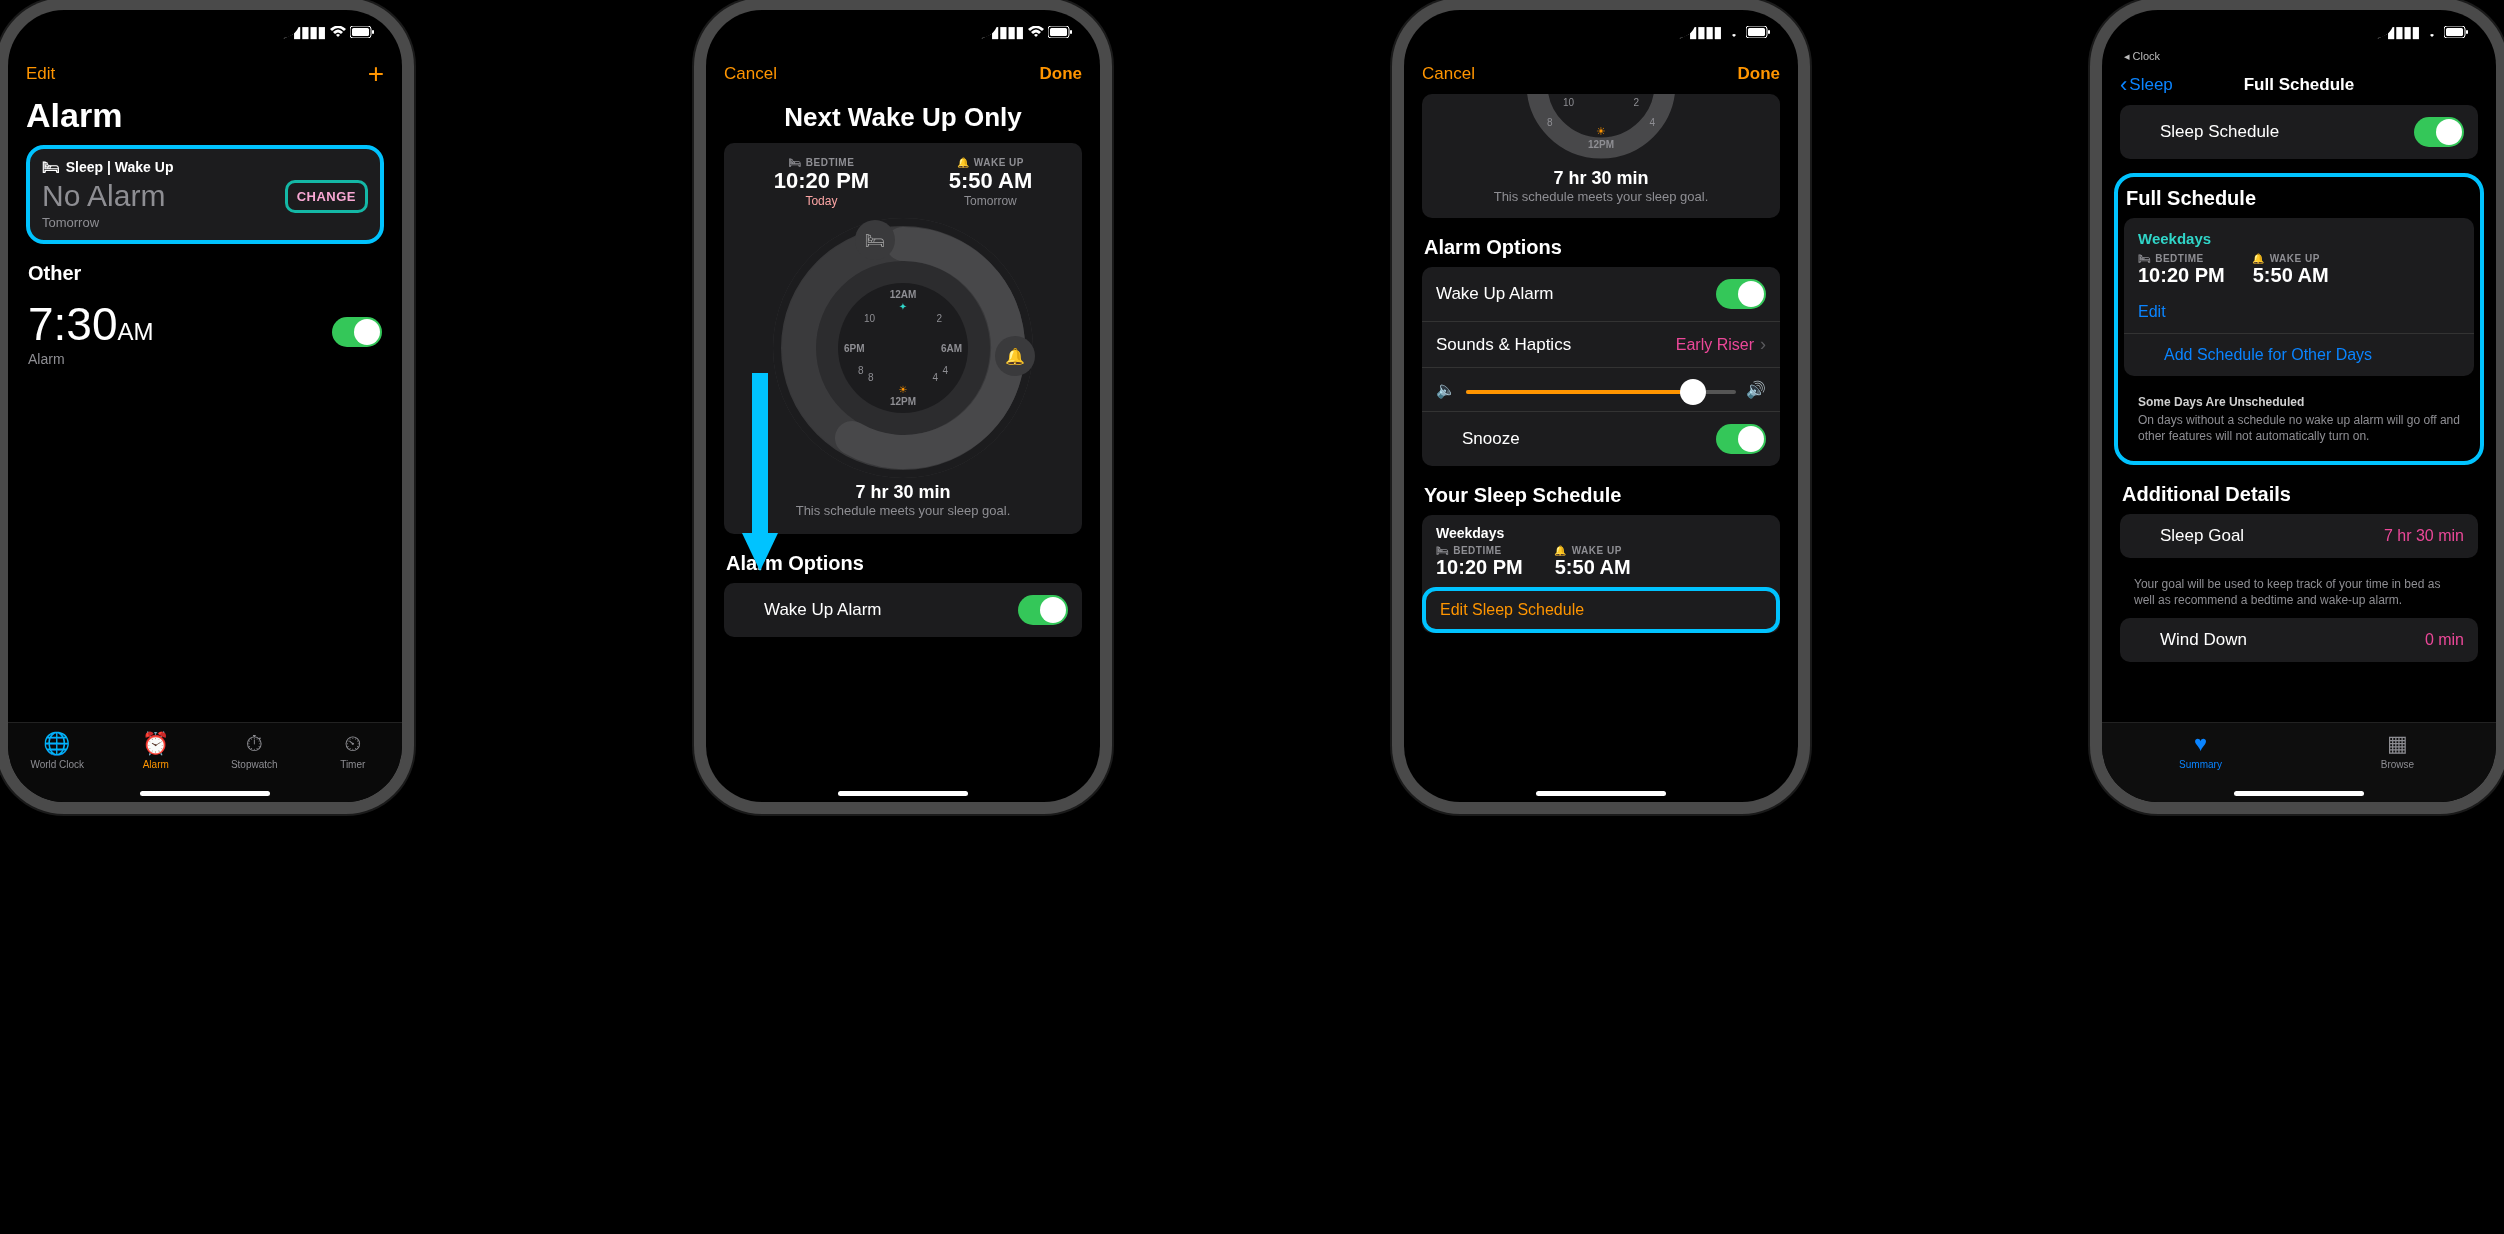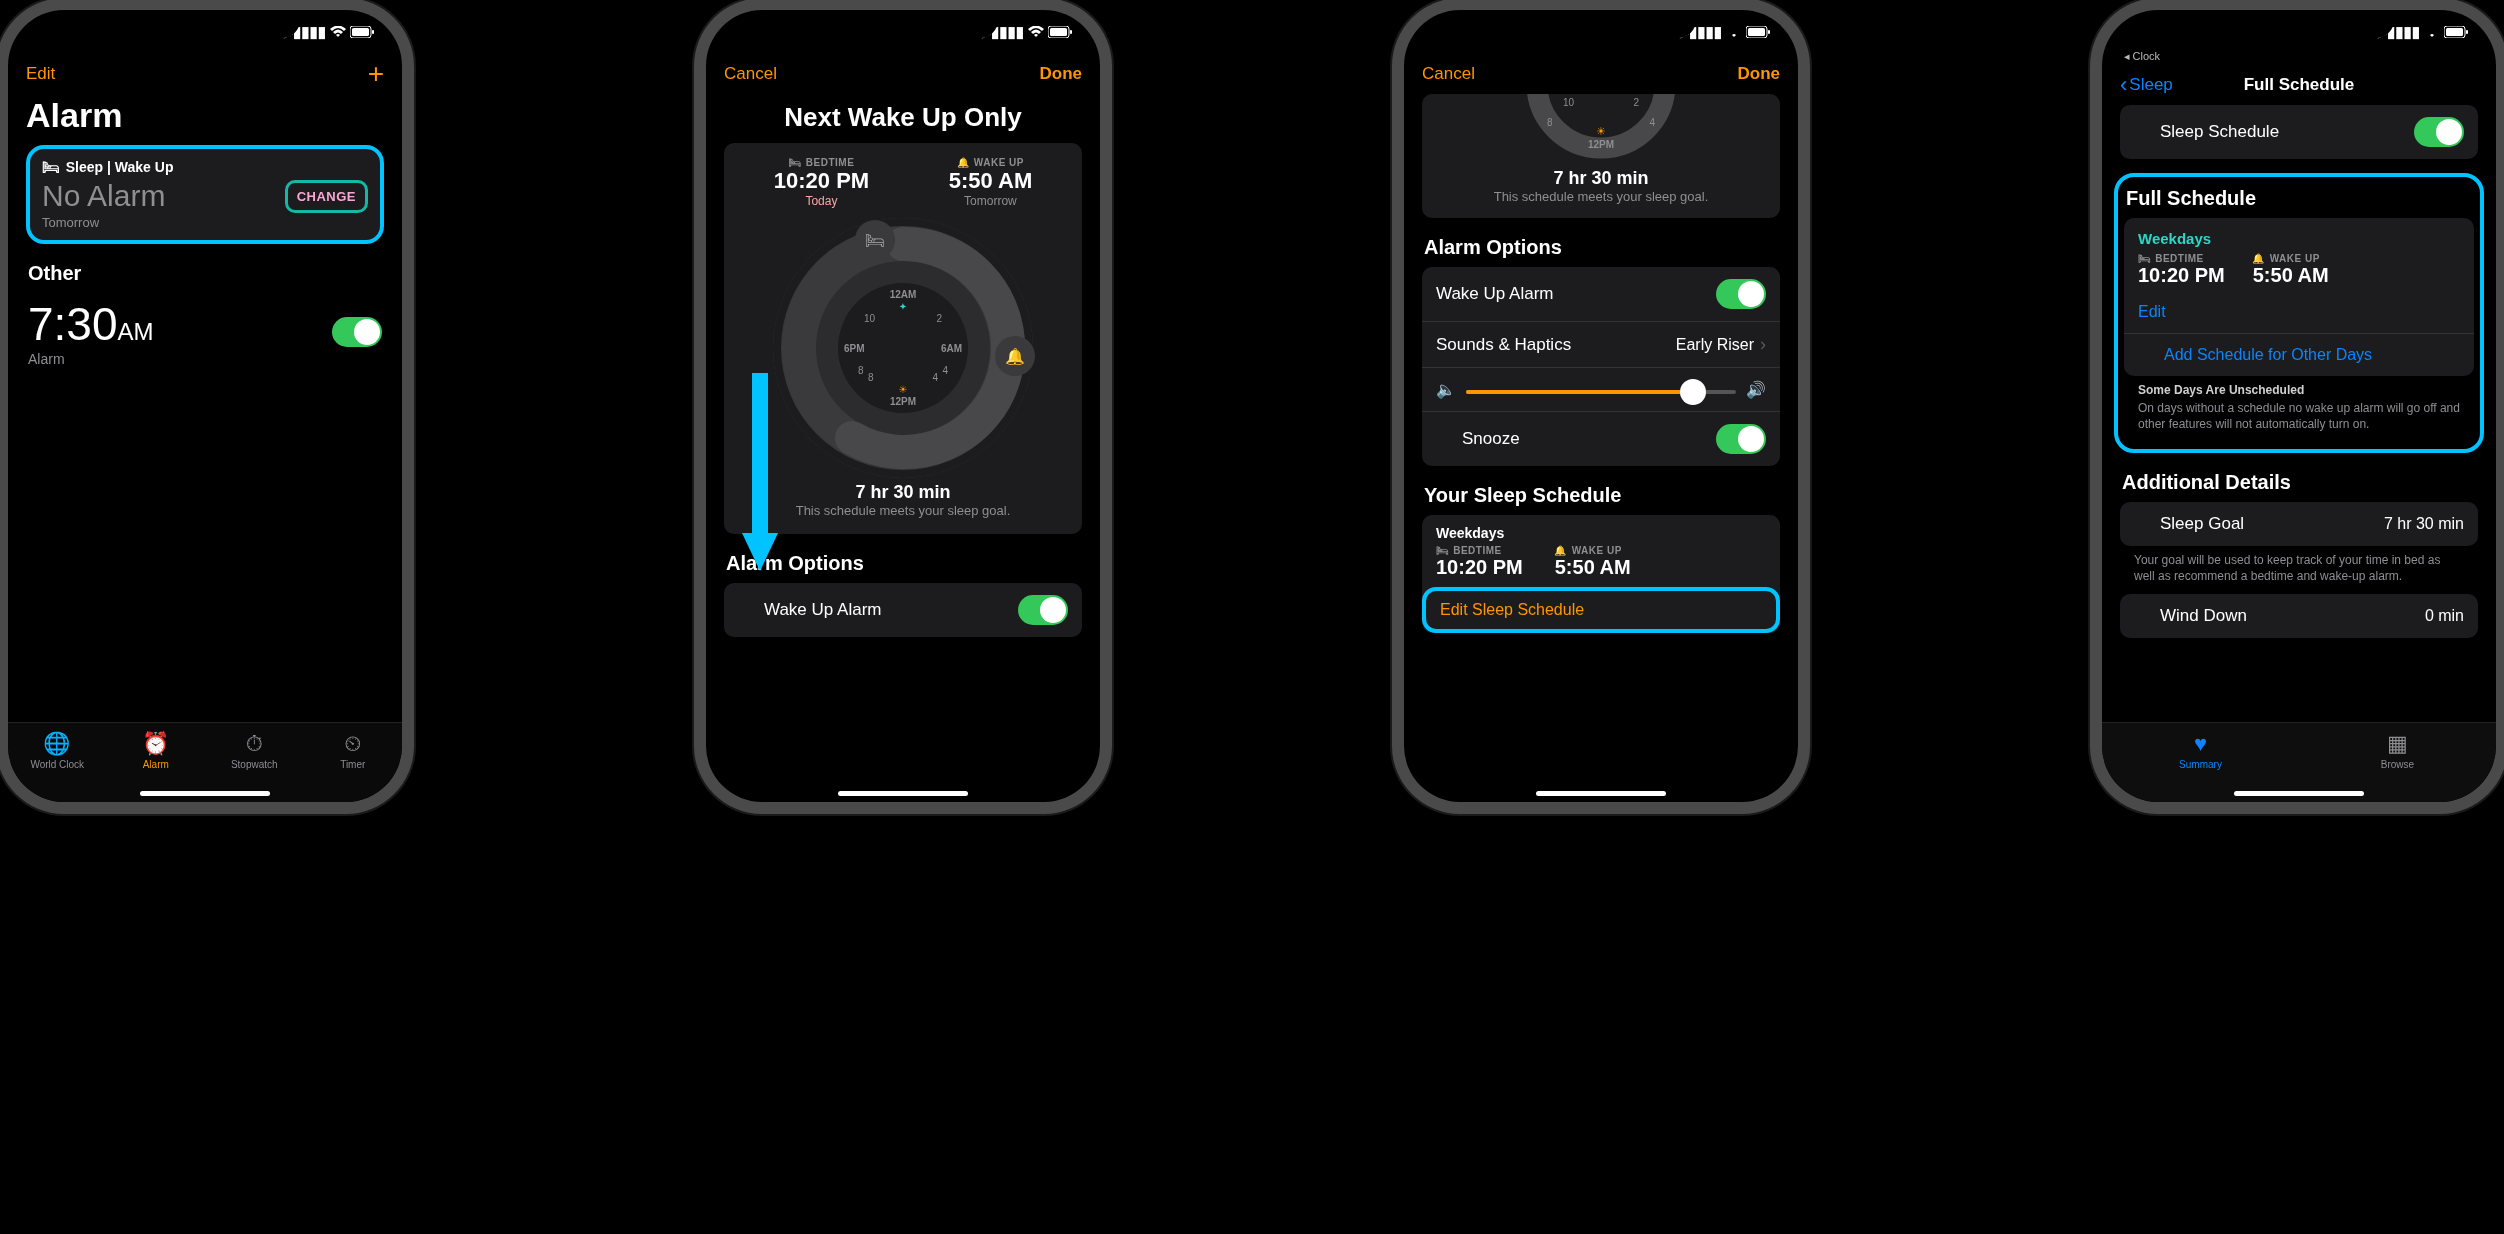--- a/index.html
+++ b/index.html
@@ -12,34 +12,34 @@
   .orange { color:#ff9500; }
   .blue { color:#0a84ff; }
   .teal { color:#30d5c8; }
   .content { padding:0 18px; }
   .h-title { font-size:34px; font-weight:700; margin:2px 0 10px; }
   .card { background:#1c1c1e; border-radius:10px; }
   .hl { border:4px solid #00c3ff; border-radius:18px; }
   .row { display:flex; justify-content:space-between; align-items:center; padding:12px 14px; border-bottom:1px solid #333; }
   .row:last-child { border-bottom:none;padding-left:40px; }
   .label { font-size:17px; }
-  .detail { color:#ffffff; font-size:16px; }
+  .detail { color:#ec4899; font-size:16px; }
   .chev { color:#5a5a5e; font-size:18px; margin-left:6px; }
   .toggle { width:50px; height:30px; border-radius:15px; background:#34c759; position:relative; }
   .toggle::after { content:""; position:absolute; top:2px; right:2px; width:26px; height:26px; background:#fff; border-radius:50%; }
   .tabbar { position:absolute; bottom:0; left:0; right:0; height:80px; border-top:1px solid #222; background:#0a0a0a; display:flex; justify-content:space-around; align-items:flex-start; padding-top:8px; }
   .tab { font-size:10px; color:#8e8e93; text-align:center; width:70px; }
   .tab.active { color:#ff9500; }
   .tab .ticon { height:26px; display:flex; align-items:center; justify-content:center; font-size:22px; margin-bottom:2px; }
   .home-ind { position:absolute; bottom:6px; left:50%; transform:translateX(-50%); width:130px; height:5px; background:#fff; border-radius:3px; }
   .big-time { font-size:46px; font-weight:300; letter-spacing:0; }
   .ampm { font-size:24px; font-weight:300; }
   .small-cap { font-size:10px; letter-spacing:.5px; color:#8e8e93; font-weight:600; text-transform:uppercase; display:flex; align-items:center; gap:4px; }
   .section-head { font-size:20px; font-weight:700; margin:18px 2px 8px; }
-  .footnote { font-size:12px; color:#8e8e93; line-height:1.35; padding:6px 14px 10px; }
+  .footnote { font-size:12px; color:#8e8e93; line-height:1.35; padding:18px 14px 10px; }
   .pill-btn { border:2px solid #14b8a6; color:#f9a8d4; font-size:13px; font-weight:600; letter-spacing:.5px; padding:6px 10px; border-radius:6px;margin-left:40px; }
   .dial { width:260px; height:260px; border-radius:50%; background:radial-gradient(circle at center,#2c2c2e 0 55%, #38383a 55% 80%, #2c2c2e 80%); position:relative; margin:10px auto 4px; box-shadow:0 0 0 8px #1c1c1e inset; }
   .dial-handle { position:absolute; width:40px; height:40px; border-radius:50%; background:#3a3a3c; display:flex; align-items:center; justify-content:center; color:#aaa; }
   .arrow-ann { position:absolute; color:#00c3ff; }
   .slider { position:relative; height:4px; background:#555; border-radius:2px; margin:8px 0 4px; flex:1; }
   .slider .fill { position:absolute; left:0; top:0; bottom:0; width:84%; background:#ff9500; border-radius:2px; }
   .slider .knob { position:absolute; top:50%; transform:translate(-50%,-50%); left:84%; width:26px; height:26px; border-radius:50%; background:#fff; }
   .dial-arc { position:absolute; inset:0; border-radius:50%; }
   .breadcrumb { font-size:11px; color:#bbb; padding:0 22px; margin-top:-4px; }
   .tabbar2 { position:absolute; bottom:0; left:0; right:0; height:80px; border-top:1px solid #222; background:#0e0e0e; display:flex; justify-content:space-around; align-items:flex-start; padding-top:8px; }

